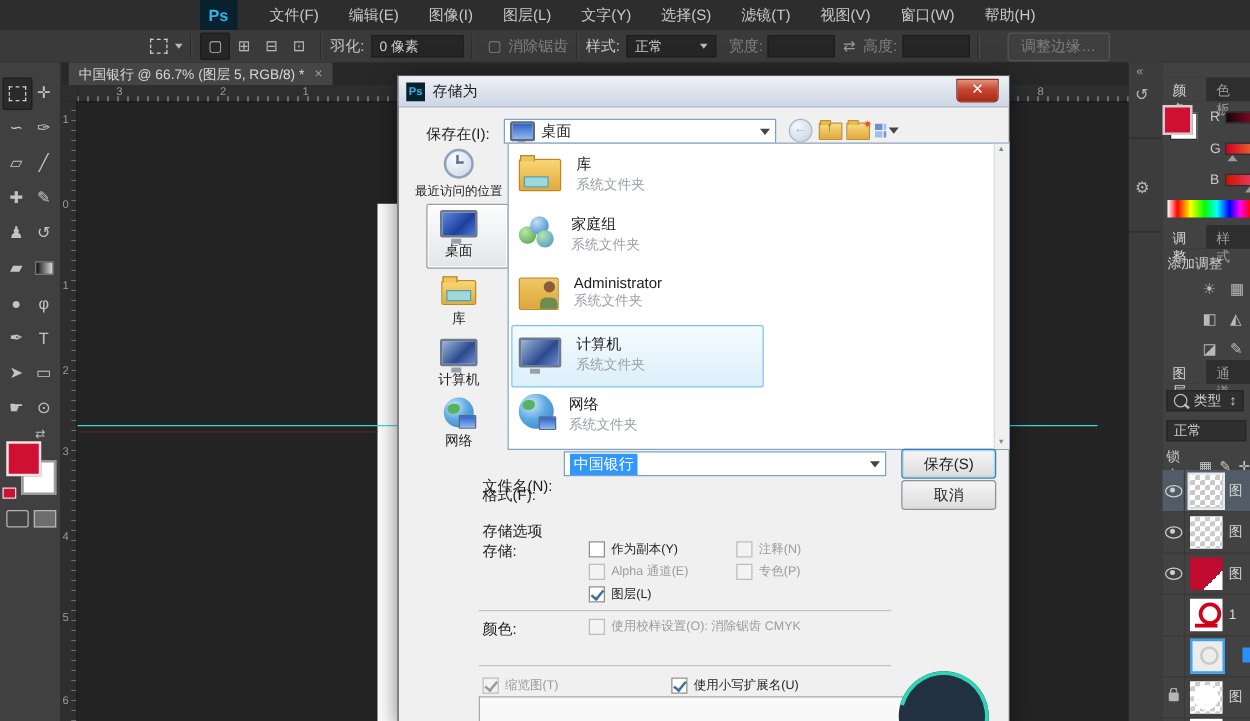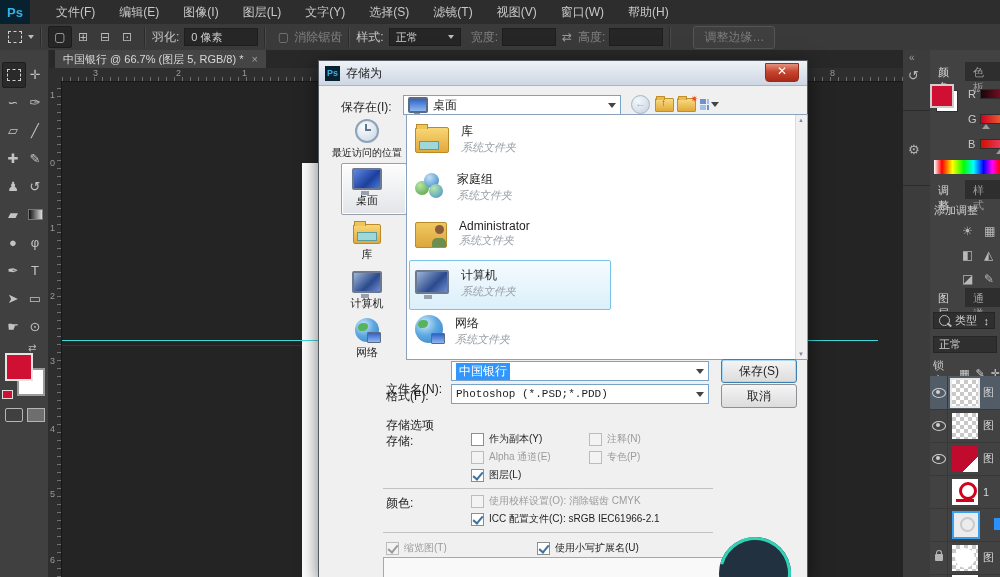--- a/index.html
+++ b/index.html
@@ -1,18 +1,18 @@
 <!DOCTYPE html>
 <html><head>
 <meta charset="utf-8">
 <style>
   html,body{margin:0;padding:0;background:#111;}
   #root{position:relative;width:1000px;height:577px;overflow:hidden;
         font-family:"Liberation Sans","DejaVu Sans",sans-serif;background:#242424;}
-  .a{position:absolute;}
+  .a{position:absolute;justify-content:center;}
   
   .menubar{left:0;top:0;width:1000px;height:24px;background:#2d2d2d;border-bottom:1px solid #202020;
            display:flex;align-items:center;color:#c9c9c9;font-size:12px;}
   .pslogo{width:30px;height:24px;background:#07222e;color:#30b3e8;font-weight:bold;font-size:13px;
           display:flex;align-items:center;justify-content:center;margin-right:14px;}
   .menubar .mi{padding:0 12px;height:24px;line-height:24px;cursor:default;}
   .optbar{left:0;top:24px;width:1000px;height:26px;background:#3a3a3a;border-bottom:1px solid #262626;
           display:flex;align-items:center;color:#c6c6c6;font-size:12px;}
   .sep{width:1px;height:20px;background:#2b2b2b;border-right:1px solid #4a4a4a;margin:0 6px;}
   .darkin{background:#262626;border:1px solid #1e1e1e;color:#cfcfcf;height:16px;display:inline-flex;
@@ -98,21 +98,21 @@
       border:1px solid #5b9ea0;}
   .globe{width:24px;height:24px;border-radius:50%;
       background:radial-gradient(circle at 35% 30%,#cfeafa,#5fa9e2 45%,#2f7cc0);position:relative;}
   .globe::before{content:"";position:absolute;left:3px;top:5px;width:10px;height:8px;border-radius:50% 40% 55% 45%;
       background:#57b35c;}
   .globe::after{content:"";position:absolute;right:-2px;bottom:-1px;width:12px;height:9px;
       background:linear-gradient(#2f62c8,#8fb8ef);border:1px solid #5a6b85;border-radius:1px;}
   
   .flist{position:absolute;left:405px;top:113px;width:400px;height:244px;background:#fff;border:1px solid #8ba0ba;}
   .fitem .nm{font-size:12px;color:#1e1e1e;}
-  .fitem .ds{font-size:11px;color:#9aa0a8;font-style:italic;}
+  .fitem .ds{font-size:11px;color:#9aa0a8;}
   .fsel{position:absolute;left:2px;top:145px;width:200px;height:48px;border:1px solid #79c2e9;border-radius:2px;
       background:linear-gradient(#f5fbfe,#dbeffa);}
   .homegrp{position:relative;width:30px;height:28px;}
   .homegrp i{position:absolute;border-radius:50%;}
   .userfold{position:relative;width:30px;height:24px;background:linear-gradient(#f1c860,#dca63e);
       border:1px solid #b98c2b;border-radius:2px;}
   .userfold::after{content:"";position:absolute;right:2px;top:2px;width:9px;height:9px;border-radius:50%;background:#8a5b3c;}
   .userfold::before{content:"";position:absolute;right:0px;bottom:0px;width:14px;height:9px;border-radius:5px 5px 0 0;background:#6d8d4f;}
   .scroll{position:absolute;right:0;top:0;width:11px;height:100%;background:#f0f0f0;border-left:1px solid #dcdcdc;}
   .scroll::before{content:"▲";position:absolute;top:2px;left:2px;font-size:6px;color:#7c8a9a;}
@@ -489,24 +489,20 @@
       </div>
       <div class="scroll"></div>
     </div>
 
     <span class="lbl" style="left:67px;top:320px">文件名(N):</span>
     <div class="combo" style="left:132px;top:300px;width:258px">
       <span style="background:#3197fd;color:#fff;padding:0 3px">中国银行</span>
       <span class="caret cr"></span>
     </div>
     <span class="lbl" style="left:67px;top:327px">格式(F):</span>
-    <div class="combo" style="left:132px;top:323px;width:258px;font-family:'Liberation Mono','DejaVu Sans Mono',monospace;font-size:11px">
-      <span>Photoshop (*.PSD;*.PDD)</span>
-      <span class="caret cr"></span>
-    </div>
     <div class="wbtn def" style="left:402px;top:298px;width:74px">
         <span>保存(S)</span>
       </div>
     <div class="wbtn" style="left:402px;top:323px;width:74px">
         <span>取消</span>
       </div>
 
     <span class="lbl" style="left:67px;top:356px">存储选项</span>
     <span class="lbl" style="left:67px;top:372px">存储:</span>
     <div class="cb" style="left:152px;top:371px">
@@ -528,24 +524,20 @@
     <div class="cb checked" style="left:152px;top:407px">
         <span class="bx"></span>
         <span>图层(L)</span>
       </div>
     <div class="hr" style="left:64px;top:427px;width:330px"></div>
     <span class="lbl" style="left:67px;top:434px">颜色:</span>
     <div class="cb dis" style="left:152px;top:433px">
         <span class="bx"></span>
         <span>使用校样设置(O): 消除锯齿 CMYK</span>
       </div>
-    <div class="cb checked" style="left:152px;top:451px">
-        <span class="bx"></span>
-        <span>ICC 配置文件(C): sRGB IEC61966-2.1</span>
-      </div>
     <div class="hr" style="left:64px;top:471px;width:330px"></div>
     <div class="cb dis checked" style="left:67px;top:480px">
         <span class="bx"></span>
         <span>缩览图(T)</span>
       </div>
     <div class="cb checked" style="left:218px;top:480px">
         <span class="bx"></span>
         <span>使用小写扩展名(U)</span>
       </div>
     <div class="a" style="left:64px;top:496px;width:338px;height:20px;background:#f9f9f9;border:1px solid #a8a8a8"></div>

